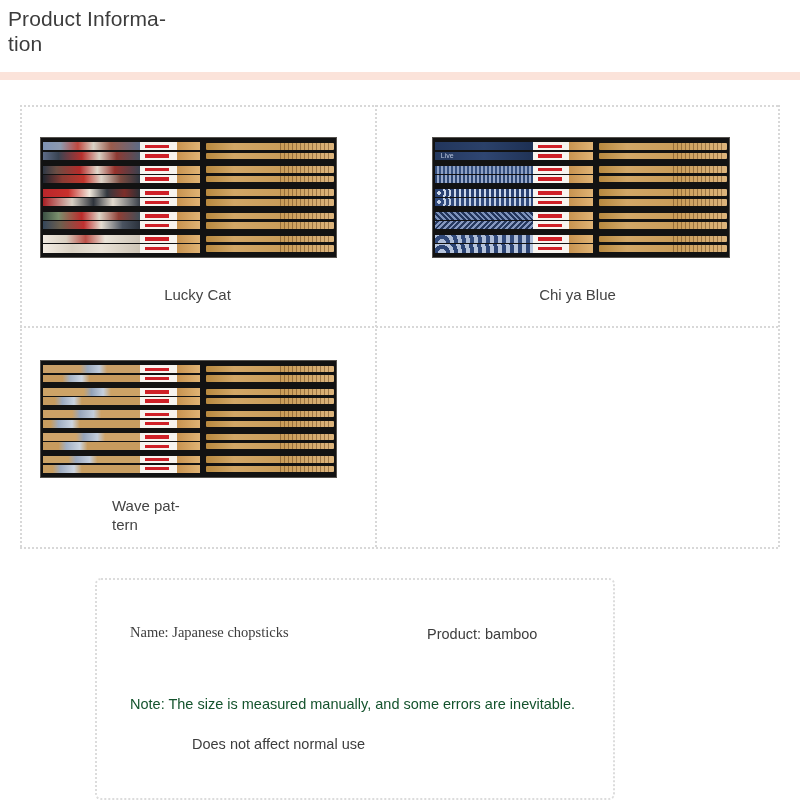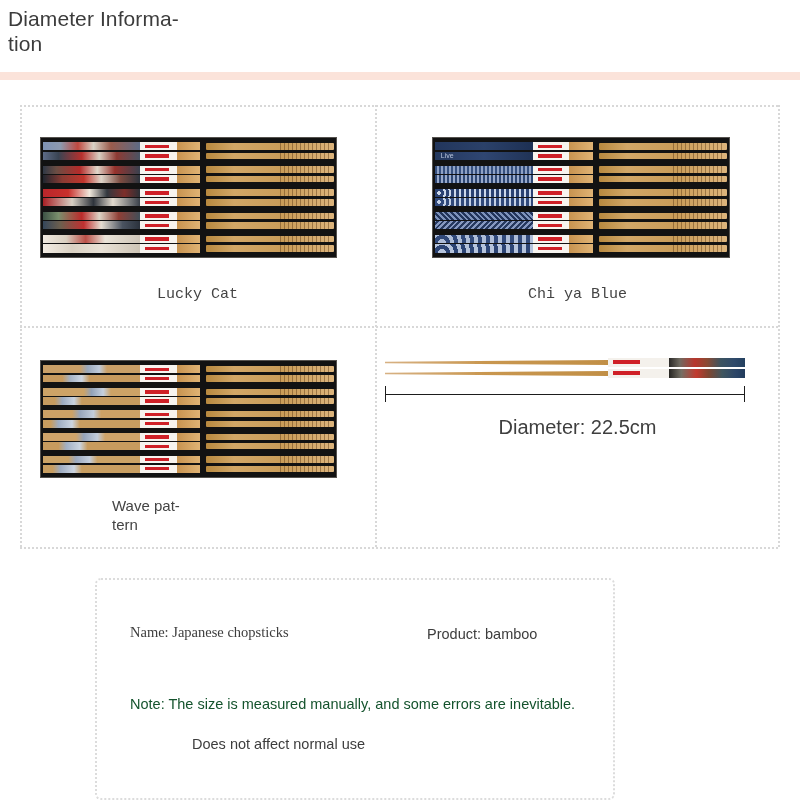--- a/index.html
+++ b/index.html
@@ -76,21 +76,20 @@
   .cell-br { left: 357px; top: 223px; width: 401px; height: 219px; }
 
   .cell-label {
     position: absolute;
     font-size: 15px;
     line-height: 19px;
     color: #444444;
     text-align: center;
     width: 100%;
     left: 0;
-    font-family: Liberation Mono, monospace;
   }
   .label-wrap {
     position: absolute;
     font-size: 15px;
     line-height: 19px;
     color: #444444;
     text-align: left;
     white-space: pre-line;
   }
 
@@ -305,21 +304,21 @@
     position: absolute;
     left: 95px;
     top: 156px;
     font-size: 14.5px;
     color: #3d3d3d;
   }
 </style>
 </head>
 <body>
 
-<div class="page-title">Diameter Informa-
+<div class="page-title">Product Informa-
 tion</div>
 <div class="header-rule"></div>
 
 <div class="grid">
   <div class="dot-h edge-top"></div>
   <div class="dot-h mid-h"></div>
   <div class="dot-h edge-bottom"></div>
   <div class="dot-v edge-left"></div>
   <div class="dot-v mid-v"></div>
   <div class="dot-v edge-right"></div>
@@ -608,40 +607,20 @@
         </div>
         <div class="bare">
           <div class="stick"></div>
           <div class="stick"></div>
         </div>
       </div>
     </div>
     <div class="cell-label" style="top:180px;">Chi ya Blue</div>
   </div>
 
-  <div class="cell cell-br">
-    <div class="dim-sticks">
-      <div class="dim-stick" style="top:6px;">
-        <div class="taper"></div>
-        <div class="body"></div>
-        <div class="deco" style="background:linear-gradient(90deg,#2b2a28 0%,#6f6a60 14%,#b8352c 34%,#8a4a33 50%,#3c5360 68%,#2f4a6b 86%,#24405f 100%);"></div>
-      </div>
-      <div class="dim-stick" style="top:17px;">
-        <div class="taper"></div>
-        <div class="body"></div>
-        <div class="deco" style="background:linear-gradient(90deg,#262522 0%,#746f64 16%,#c23a2e 36%,#7e4631 52%,#40565f 70%,#2c4668 88%,#223c5c 100%);"></div>
-      </div>
-    </div>
-    <div class="dim-bar">
-      <div class="line"></div>
-      <div class="cap cap-l"></div>
-      <div class="cap cap-r"></div>
-    </div>
-    <div class="dim-text">Diameter: 22.5cm</div>
-  </div>
 </div>
 
 <div class="spec-box">
   <div class="spec-name">Name: Japanese chopsticks</div>
   <div class="spec-material">Product: bamboo</div>
   <div class="spec-note">Note: The size is measured manually, and some errors are inevitable.</div>
   <div class="spec-note2">Does not affect normal use</div>
 </div>
 
 </body></html>

